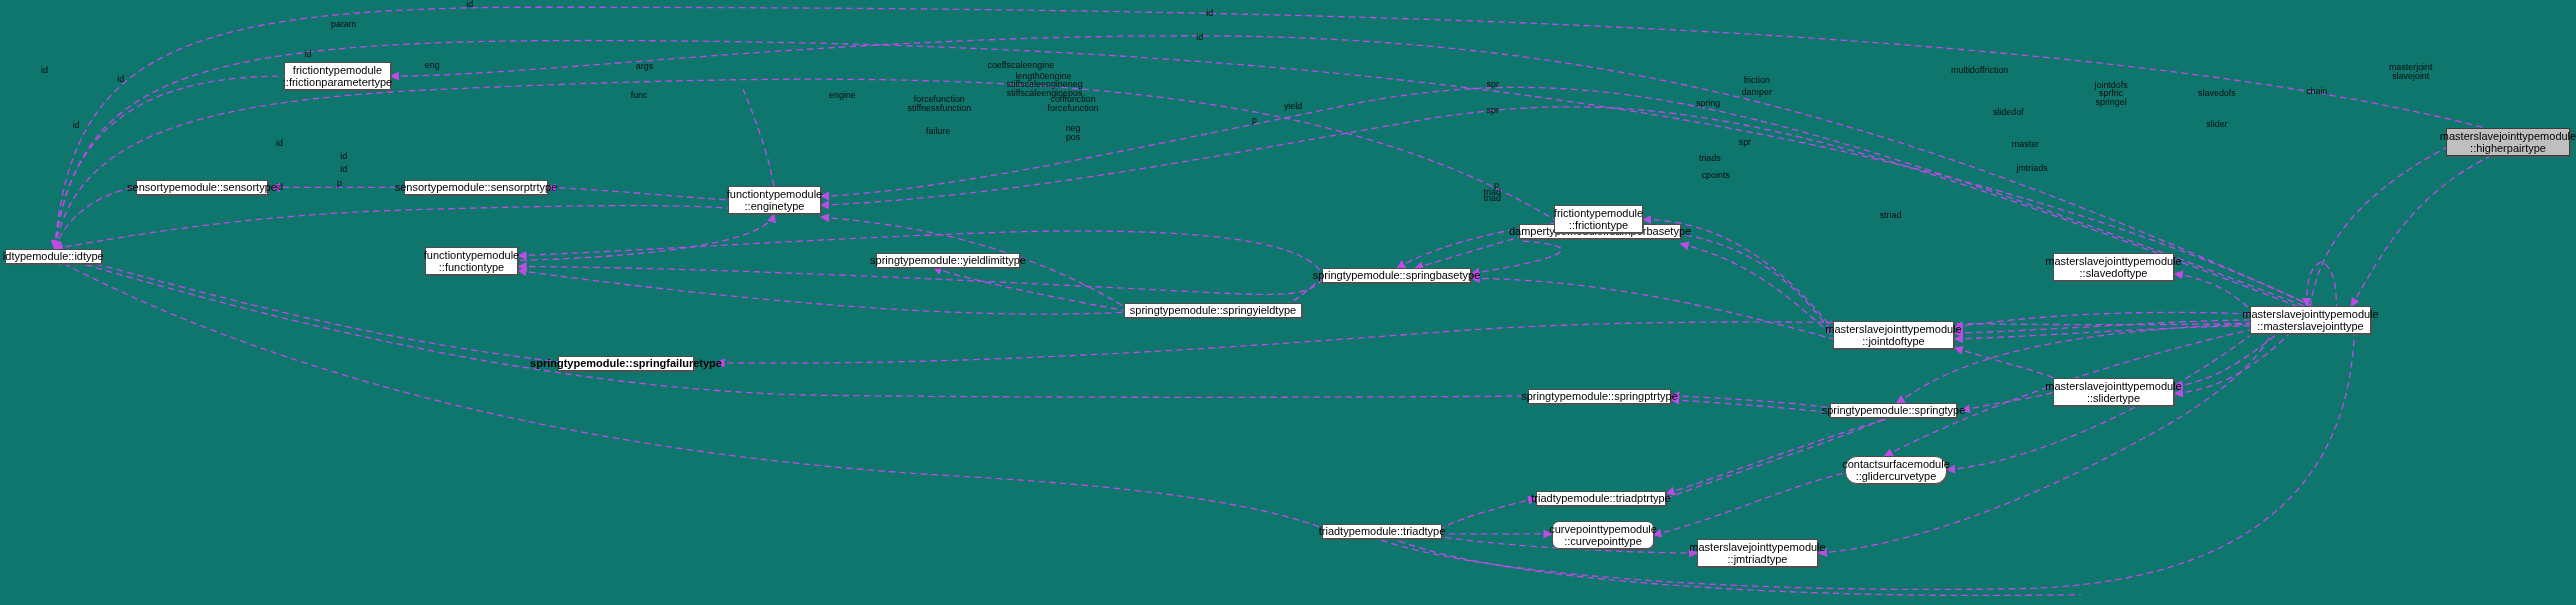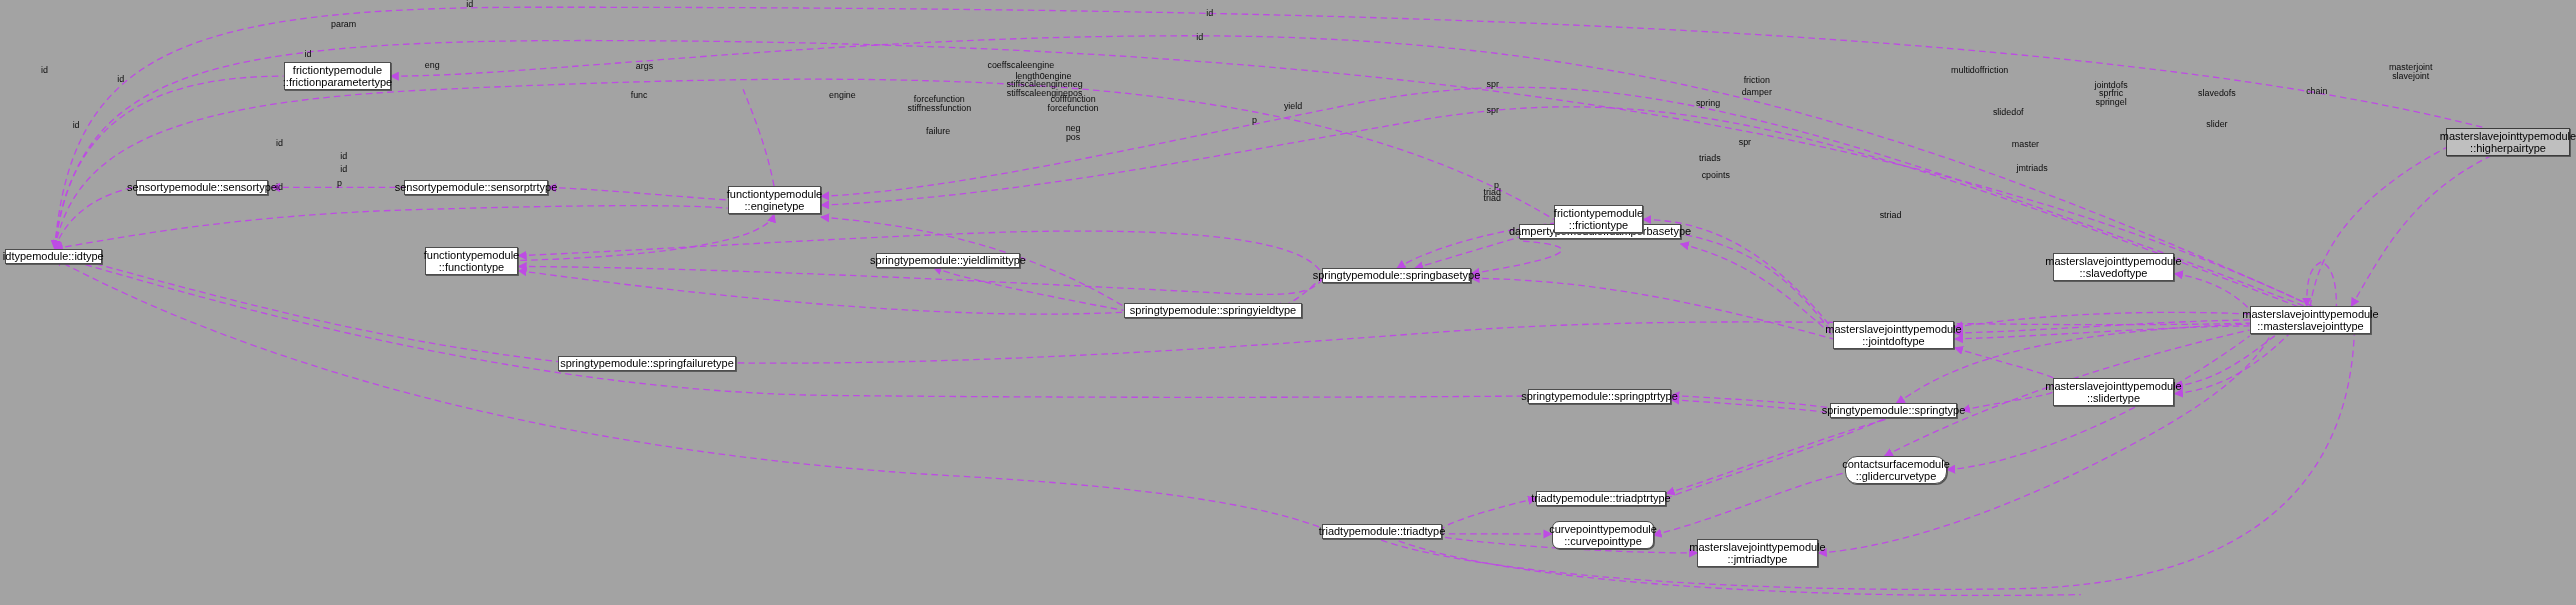--- a/index.html
+++ b/index.html
@@ -4,21 +4,21 @@
 <style>
   html, body {
     margin: 0;
     padding: 0;
     background: #ffffff;
   }
   #diagram-root {
     position: relative;
     width: 2576px;
     height: 606px;
-    background: #a3a3a3;
+    background: #0f766e;
     font-family: "Liberation Sans", sans-serif;
     overflow: hidden;
   }
   #edge-layer {
     position: absolute;
     left: 0;
     top: 0;
     width: 2576px;
     height: 606px;
   }
@@ -207,21 +207,21 @@
   <div class="node" style="left:1833px; top:321px; width:121px; height:28px;"><span class="node-label">masterslavejointtypemodule
 ::jointdoftype</span></div>
   <div class="node" style="left:2053px; top:253px; width:121px; height:28px;"><span class="node-label">masterslavejointtypemodule
 ::slavedoftype</span></div>
   <div class="node" style="left:2250px; top:306px; width:121px; height:28px;"><span class="node-label">masterslavejointtypemodule
 ::masterslavejointtype</span></div>
   <div class="node highlighted" style="left:2446px; top:128px; width:124px; height:28px;"><span class="node-label">masterslavejointtypemodule
 ::higherpairtype</span></div>
   <div class="node" style="left:2053px; top:378px; width:121px; height:28px;"><span class="node-label">masterslavejointtypemodule
 ::slidertype</span></div>
-  <div class="node" style="left:558px; top:356px; width:178px; height:15px;"><span class="node-label">springtypemodule::springfailuretype</span></div>
+  <div class="node" style="left:558px; top:356px; width:136px; height:15px;font-weight:bold;"><span class="node-label">springtypemodule::springfailuretype</span></div>
   <div class="node" style="left:1528px; top:389px; width:143px; height:15px;"><span class="node-label">springtypemodule::springptrtype</span></div>
   <div class="node" style="left:1830px; top:403px; width:127px; height:15px;text-align:center;"><span class="node-label">springtypemodule::springtype</span></div>
   <div class="node" style="left:1845px; top:456px; width:102px; height:28px;border-radius:12px;"><span class="node-label">contactsurfacemodule
 ::glidercurvetype</span></div>
   <div class="node" style="left:1536px; top:491px; width:130px; height:15px;"><span class="node-label">triadtypemodule::triadptrtype</span></div>
   <div class="node" style="left:1322px; top:524px; width:120px; height:15px;"><span class="node-label">triadtypemodule::triadtype</span></div>
   <div class="node" style="left:1552px; top:521px; width:102px; height:28px;border-radius:7px;"><span class="node-label">curvepointtypemodule
 ::curvepointtype</span></div>
   <div class="node" style="left:1697px; top:539px; width:121px; height:28px;"><span class="node-label">masterslavejointtypemodule
 ::jmtriadtype</span></div>

